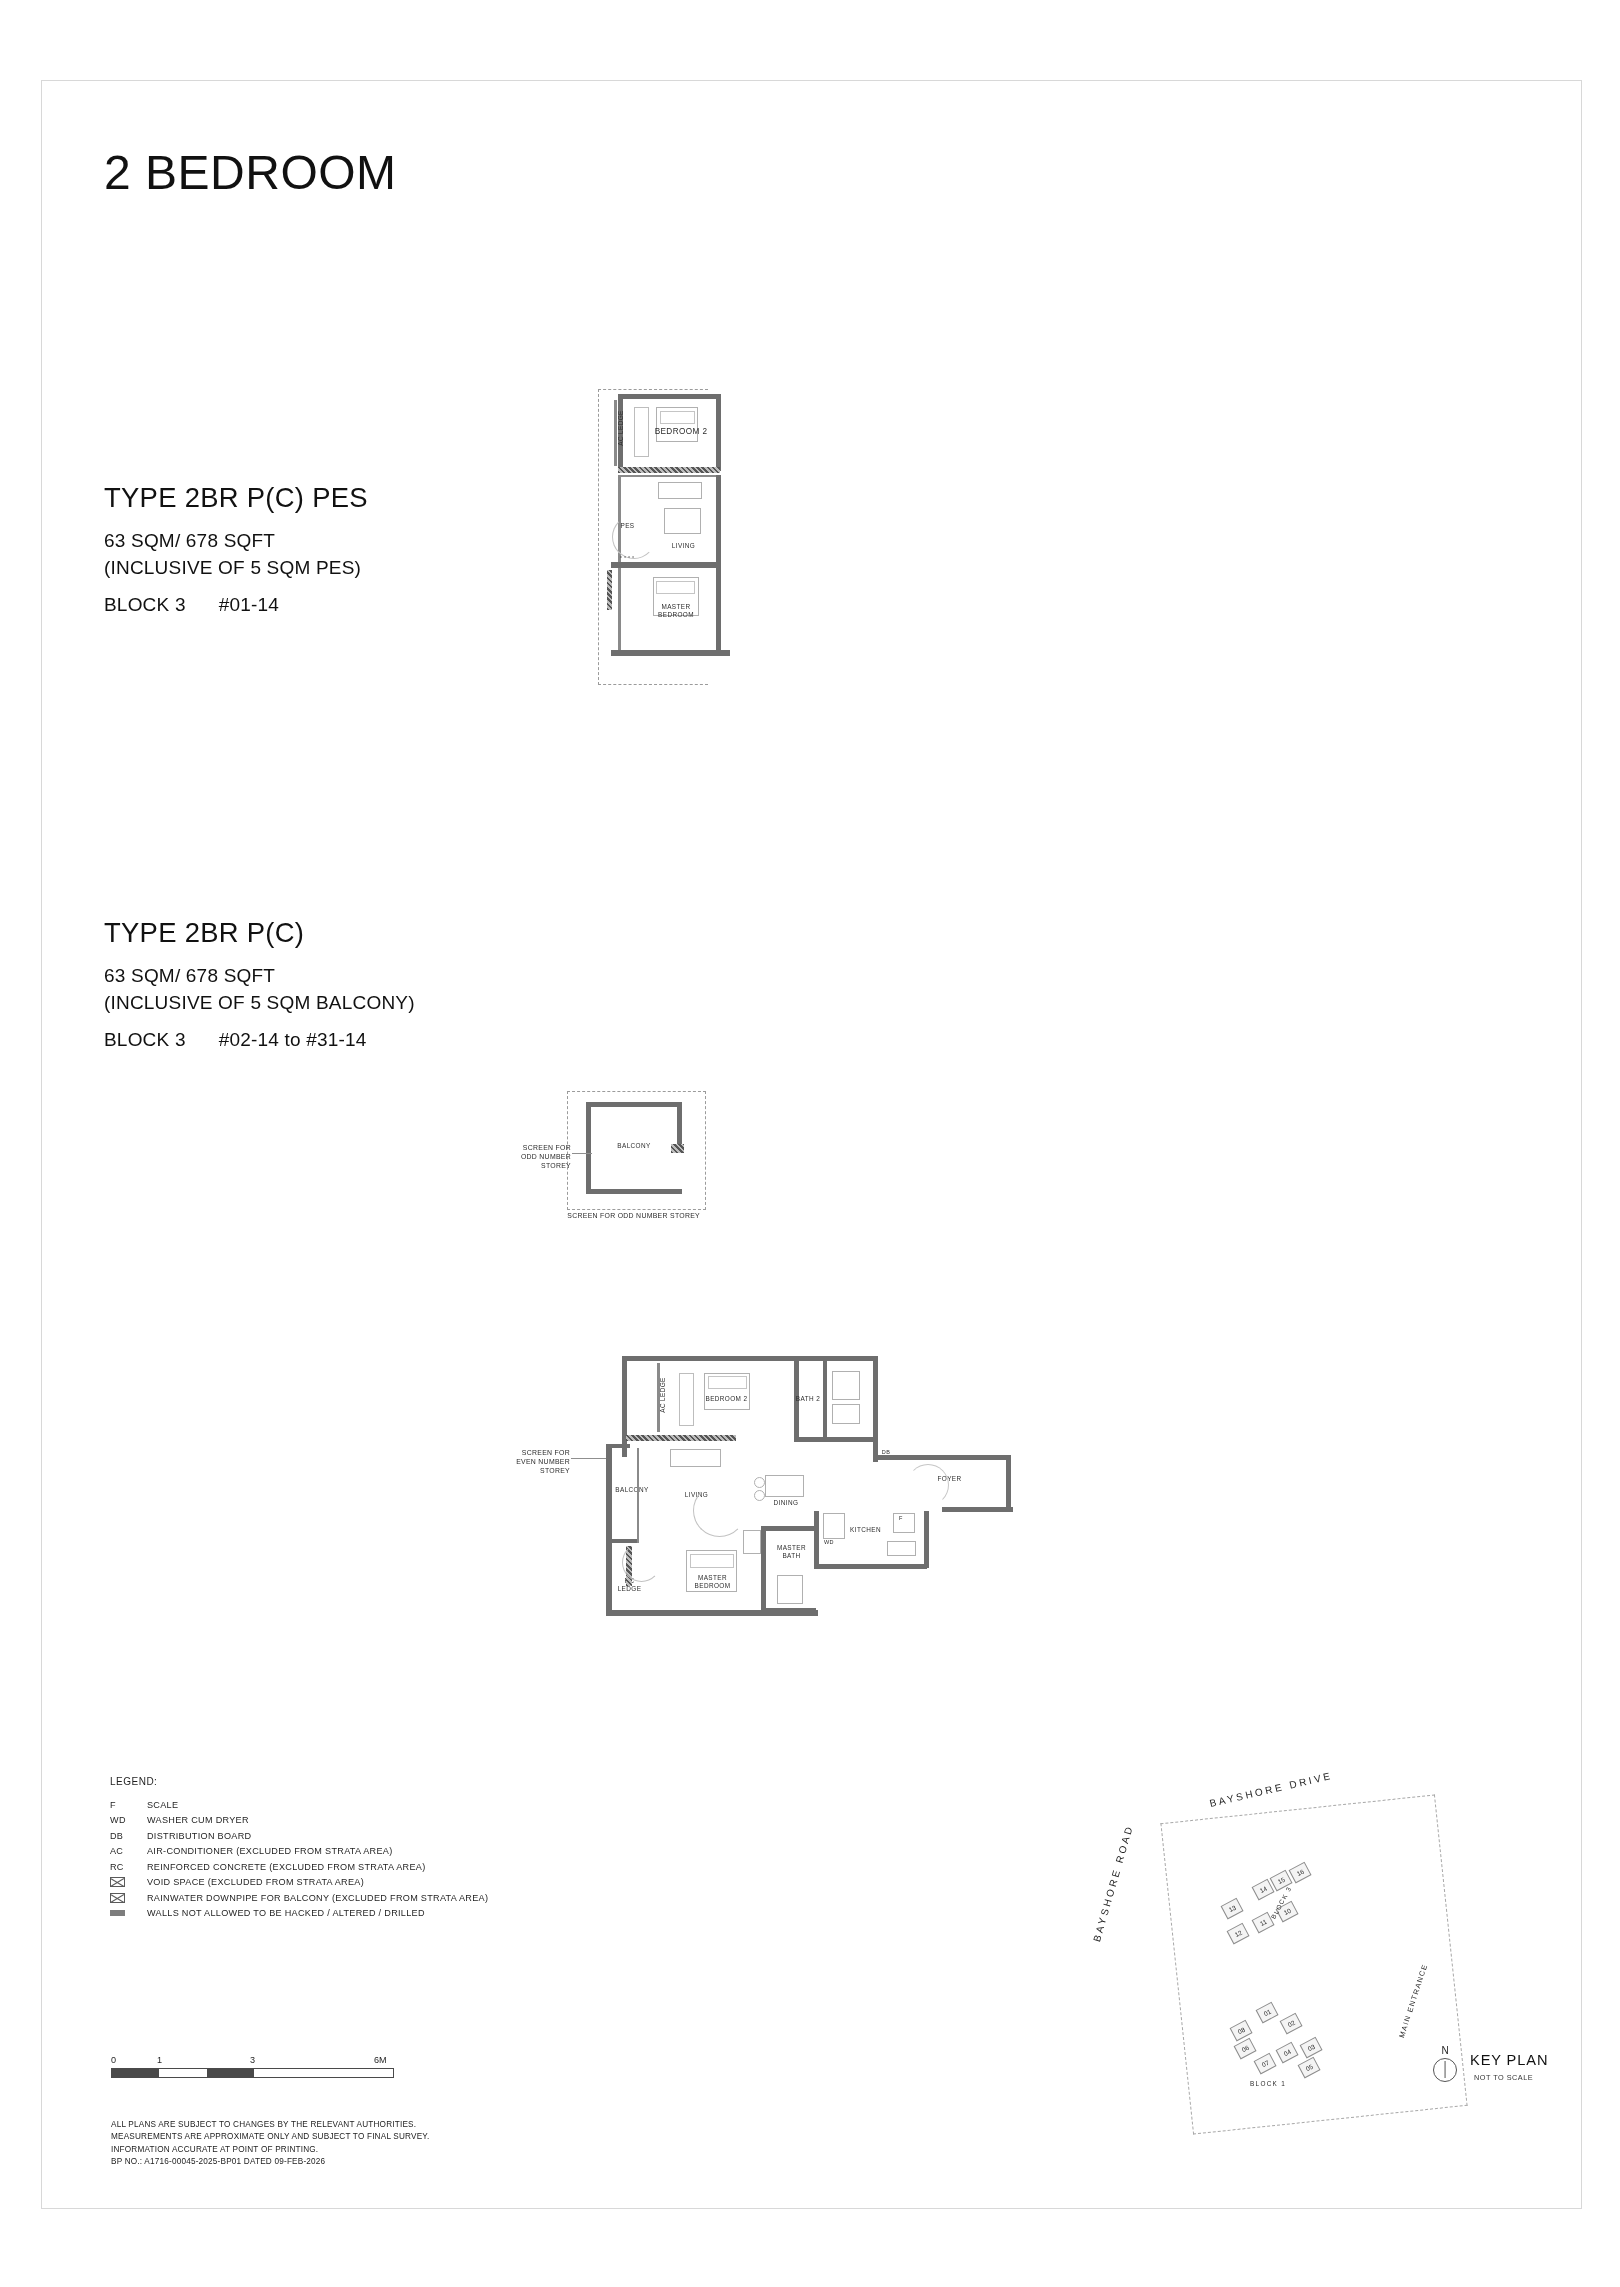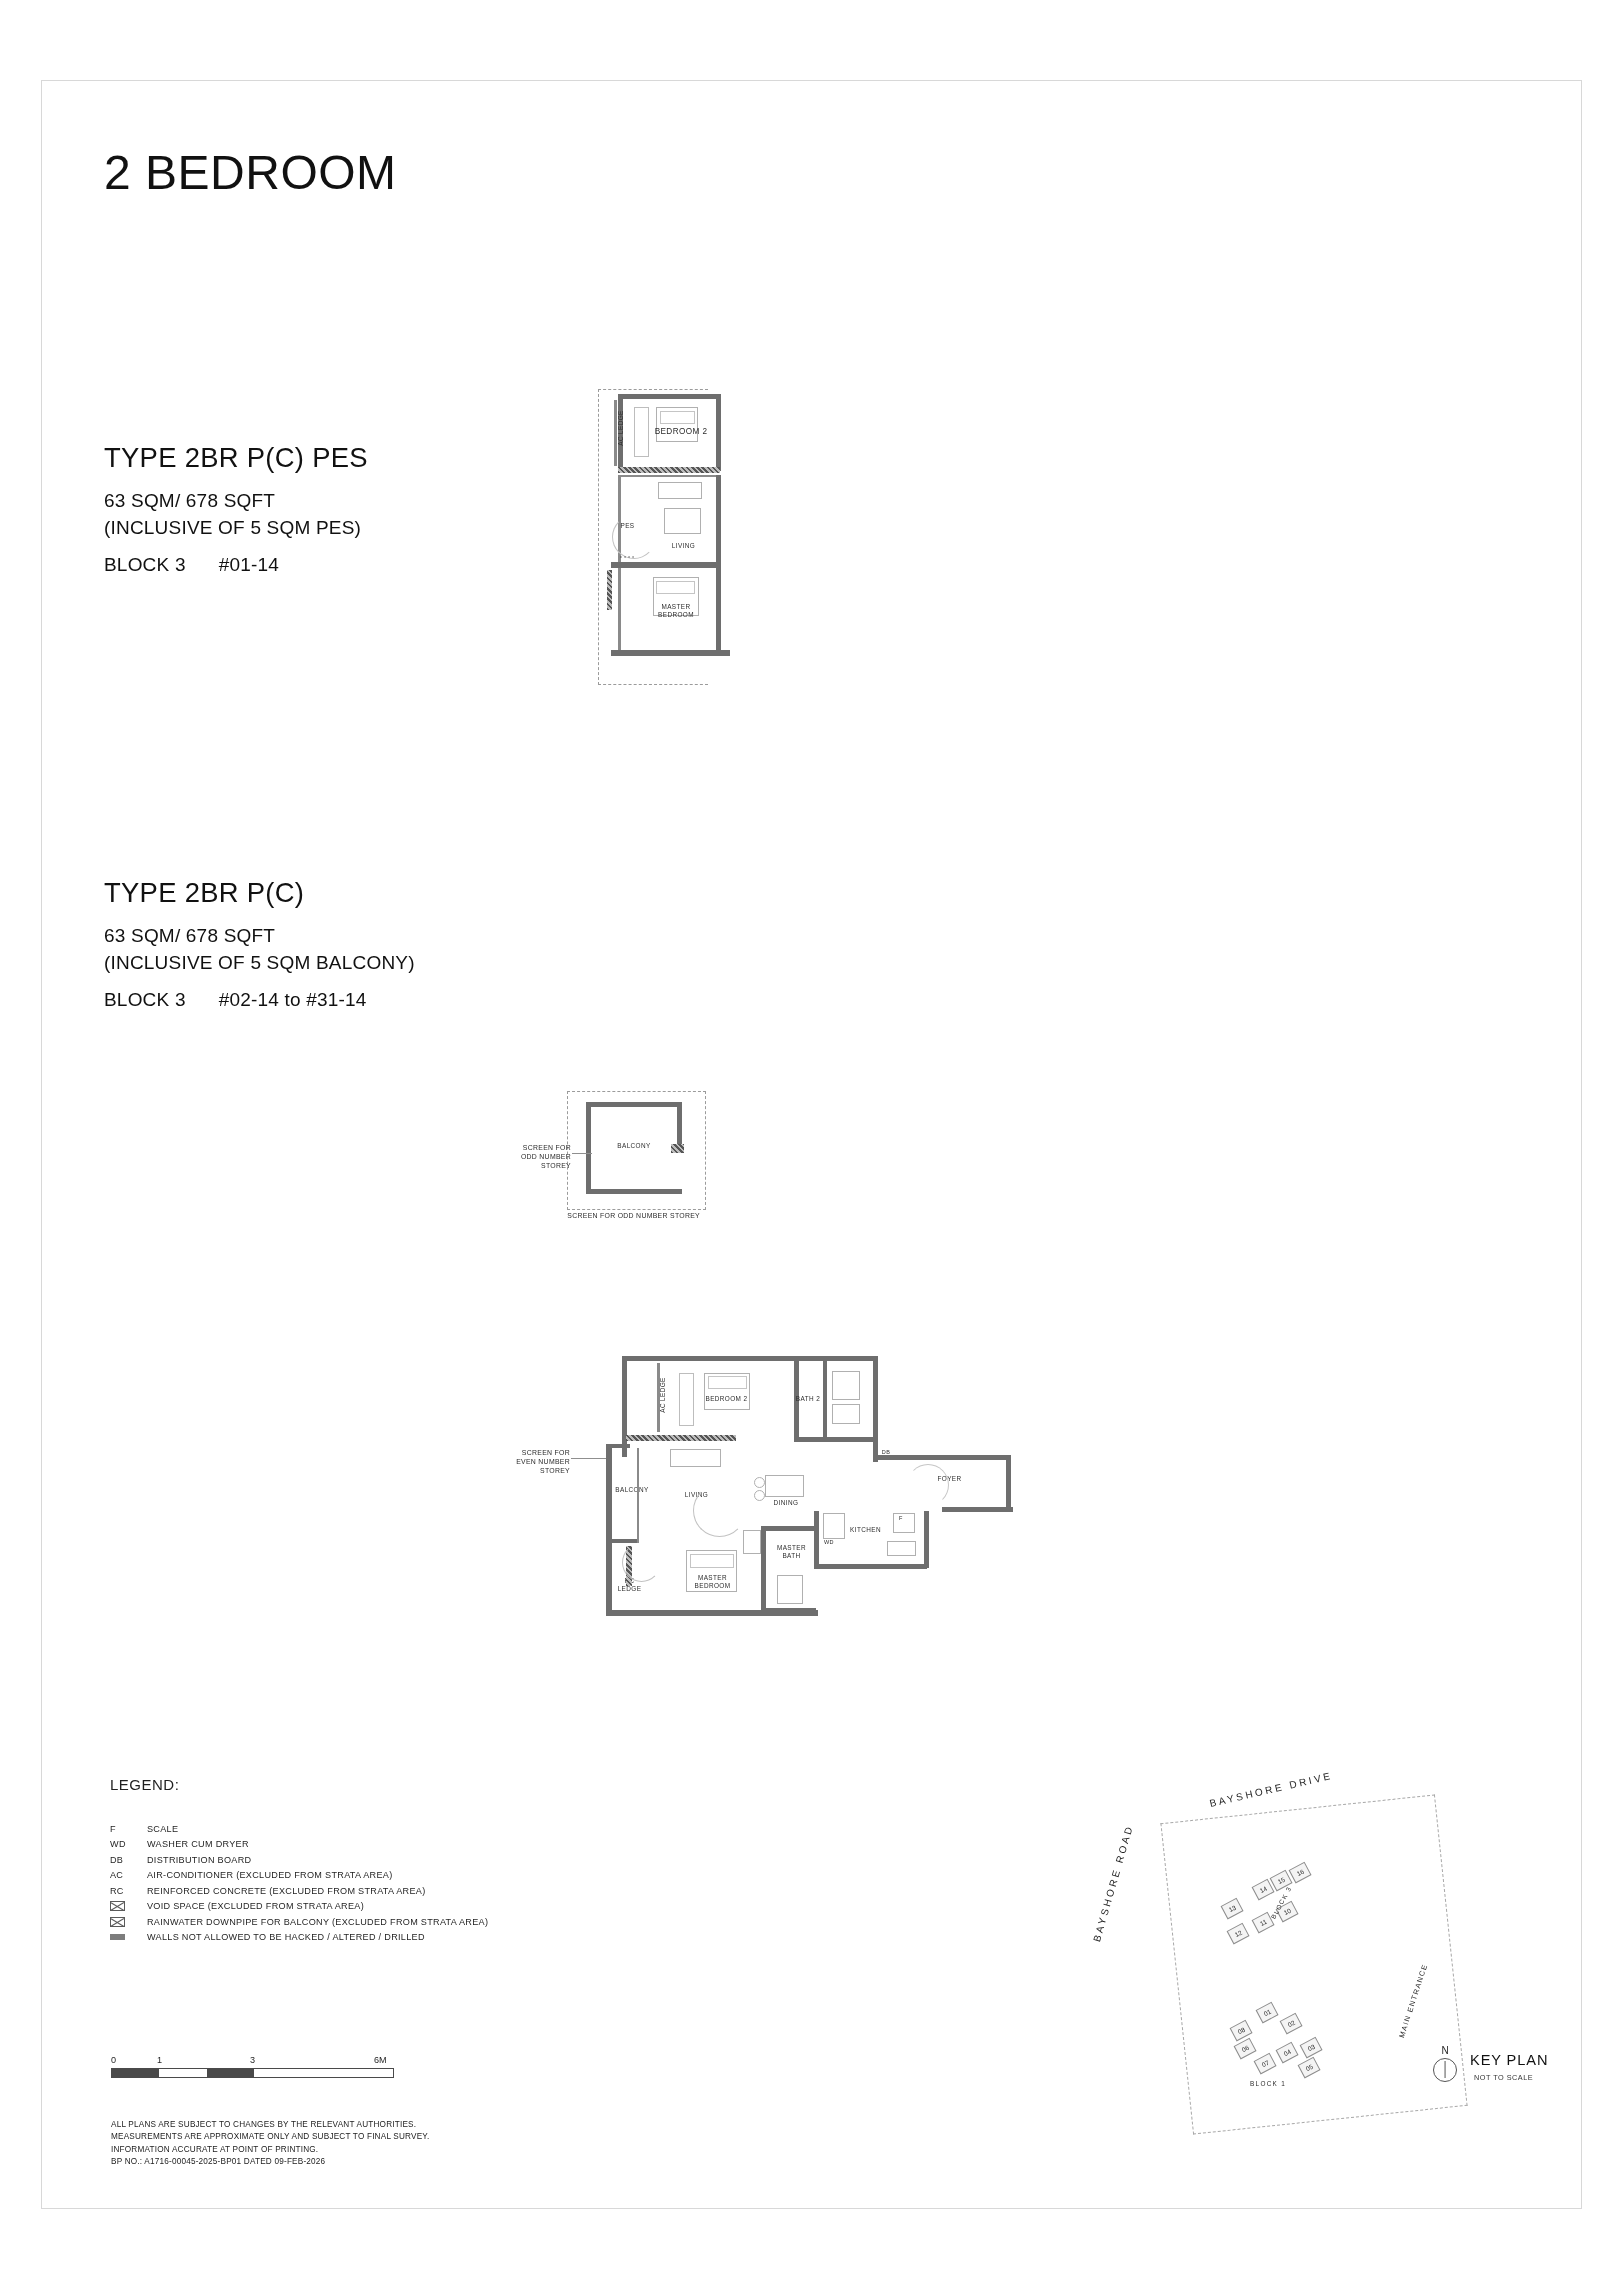--- a/index.html
+++ b/index.html
@@ -29,21 +29,21 @@
     left: 62px;
     top: 64px;
     font-size: 48px;
     font-weight: 300;
     letter-spacing: 0.5px;
     line-height: 1.18;
     color: #111;
   }
   .title span { display: block; }
 
-  .type-block { position: absolute; }
+  .type-block { position: absolute; margin-top: 40px; }
   .type-heading {
     font-size: 27.4px;
     font-weight: 300;
     letter-spacing: 0.3px;
     color: #111;
     margin-bottom: 12.8px;
   }
   .type-line {
     font-size: 19px;
     font-weight: 300;
@@ -105,23 +105,23 @@
     font-size: 6.9px;
     letter-spacing: 0.3px;
     color: #2b2b2b;
     line-height: 1.3;
     white-space: pre-line;
   }
 
   
   #legend { position: absolute; left: 68px; top: 1695px; }
   #legend .legend-title {
-    font-size: 15px;
+    font-size: 10px;
     letter-spacing: 0.5px;
-    margin-bottom: 28px;
+    margin-bottom: 10px;
     color: #1f1f1f;
   }
   .legend-row {
     display: flex;
     align-items: center;
     font-size: 9.1px;
     letter-spacing: 0.3px;
     color: #1f1f1f;
     height: 15.5px;
   }

